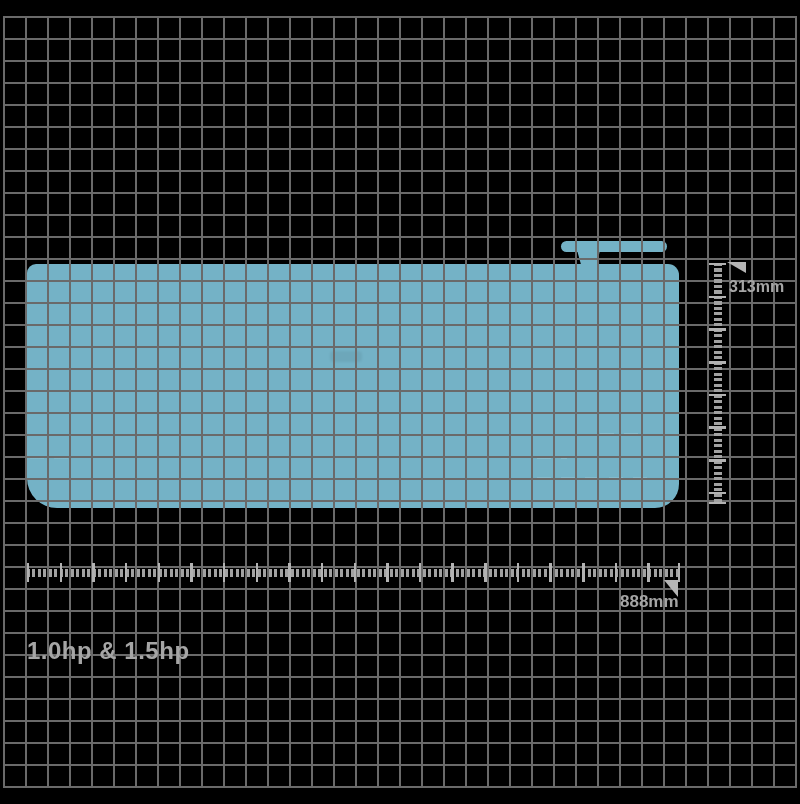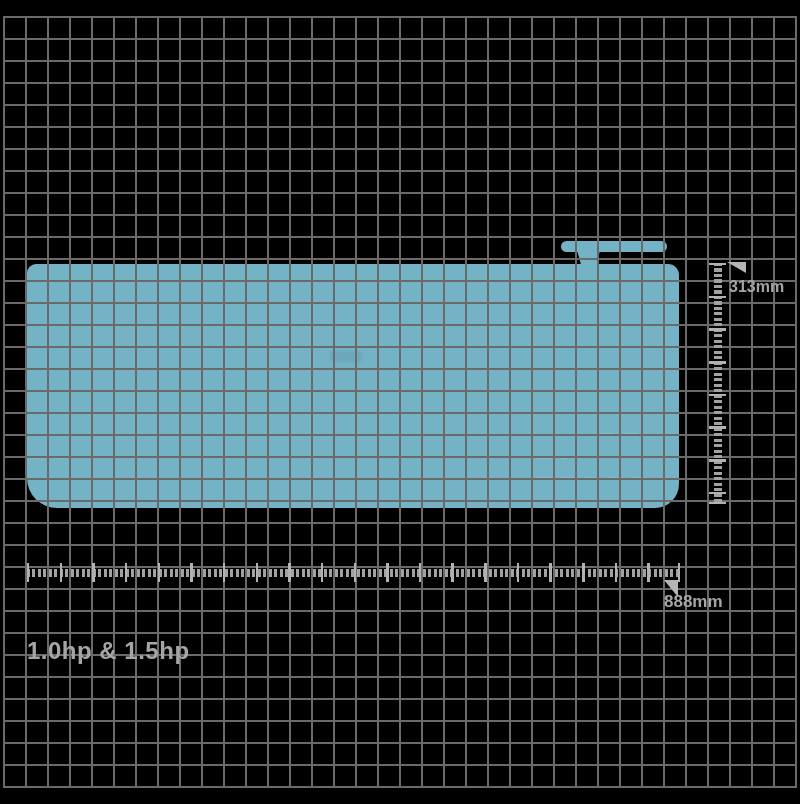--- a/index.html
+++ b/index.html
@@ -139,21 +139,21 @@
 
   
   .dim-label {
     position: absolute;
     color: #a5a5a5;
     font-weight: 600;
     z-index: 3;
     white-space: nowrap;
   }
   .label-height { left: 729px; top: 278px; font-size: 16px; }
-  .label-width  { left: 620px; top: 592px; font-size: 17px; padding-left: 44px; }
+  .label-width  { left: 620px; top: 592px; font-size: 17px; }
   .caption {
     position: absolute;
     left: 27px;
     top: 589px;
     font-size: 24px;
     font-weight: 700;
     letter-spacing: 0.5px;
     color: #a5a5a5;
     z-index: 3;
     white-space: nowrap;

